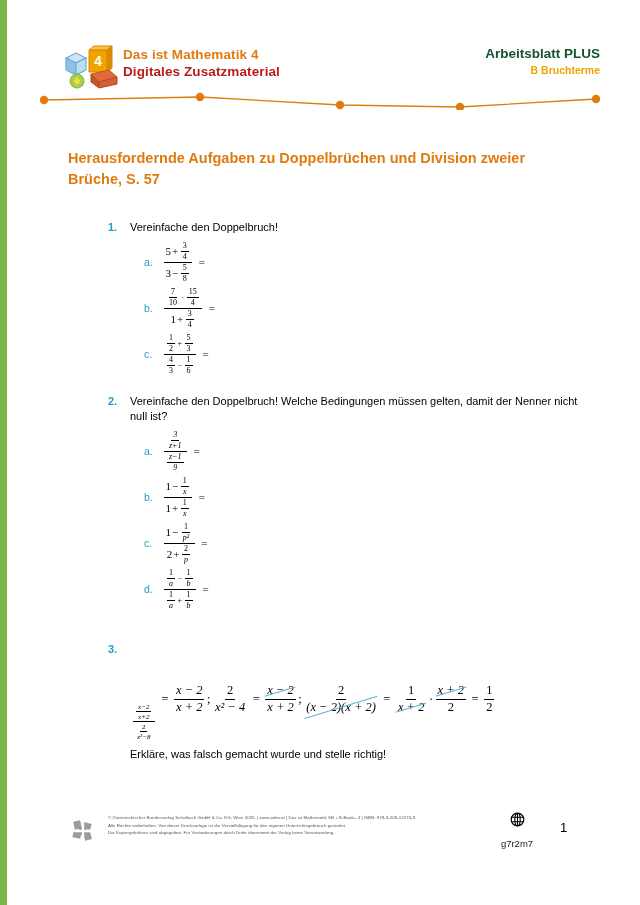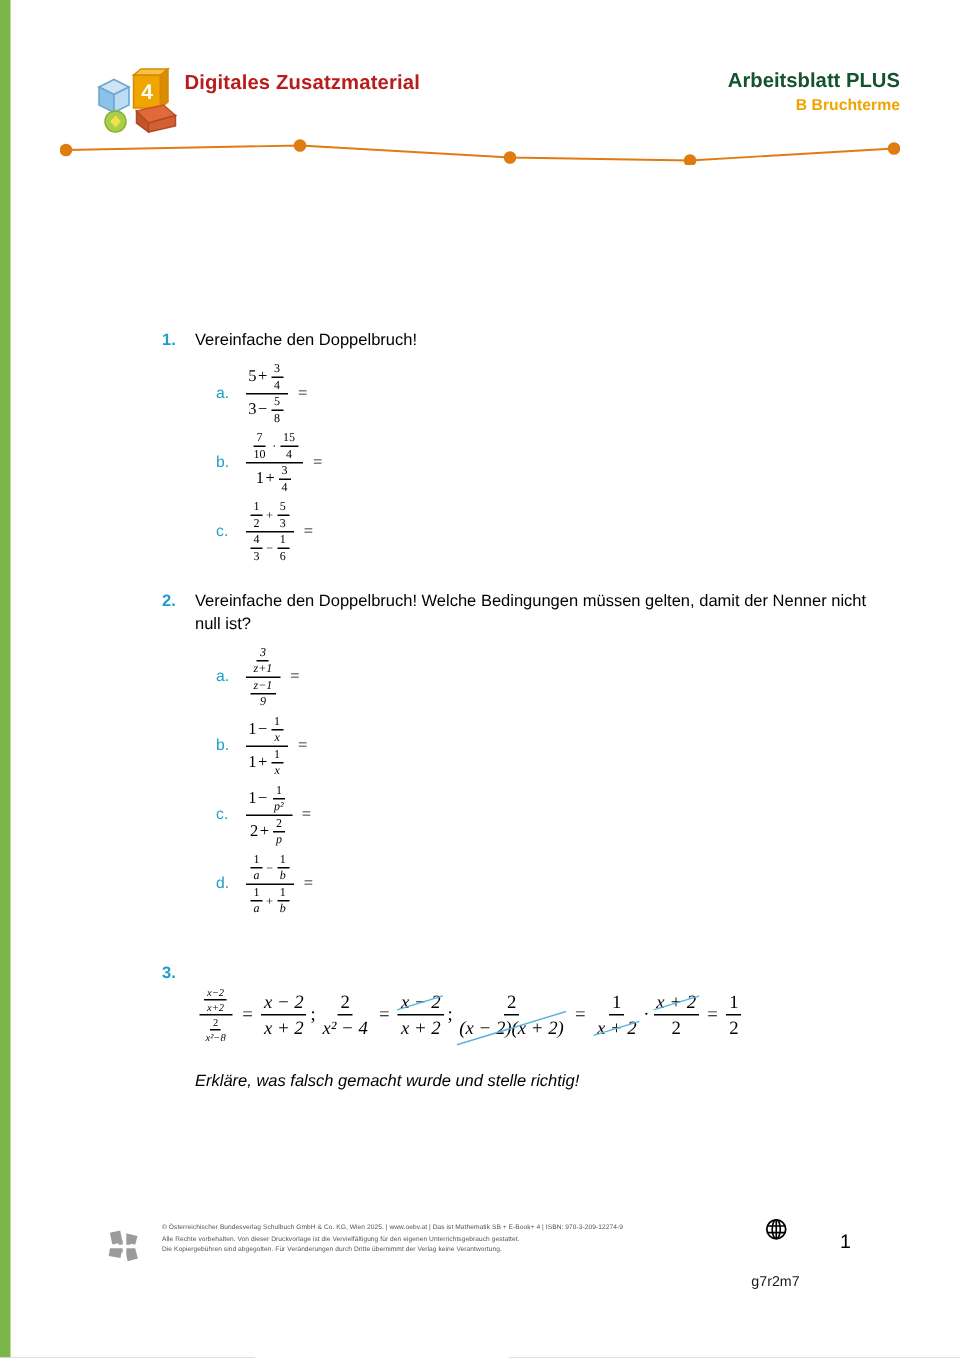--- a/index.html
+++ b/index.html
@@ -216,21 +216,21 @@
   .globe-box {
     position: absolute;
     left: 487px;
     top: 812px;
     width: 60px;
     text-align: center;
   }
   .globe-code {
     font-size: 9.5px;
     color: #1a1a1a;
-    margin-top: 17px;
+    margin-top: 7px;
   }
   .page-num {
     position: absolute;
     left: 560px;
     top: 820px;
     font-size: 13px;
     color: #000;
   }
 </style>
 </head>
@@ -255,38 +255,40 @@
           <path d="M28 30 L46 26 L54 33 L36 38 Z" fill="#e06a3a" stroke="#c4542a" stroke-width="1"></path>
           <path d="M28 30 L28 38 L36 44 L36 38 Z" fill="#c4542a" stroke="#b04a24" stroke-width="1"></path>
           <path d="M36 38 L54 33 L54 40 L36 44 Z" fill="#d35f32" stroke="#b04a24" stroke-width="1"></path>
           <circle cx="14" cy="37" r="7" fill="#a9cf4a" stroke="#88b033" stroke-width="1"></circle>
           <path d="M10.5 37 L14 33 L17.5 37 L14 41 Z" fill="#f0e24a"></path>
         </g>
       </svg>
     </div>
 
     <div class="brand-title">
+      <div>Das ist Mathematik 4</div>
       <div class="brand-line2">Digitales Zusatzmaterial</div>
     </div>
 
     <div class="sheet-type">Arbeitsblatt PLUS</div>
     <div class="sheet-sub">B Bruchterme</div>
   </div>
 
   <div class="header-rule">
     <svg width="560" height="22" viewBox="0 0 560 22">
       <polyline points="4,12 160,9 300,17 420,19 556,11" fill="none" stroke="#e07b10" stroke-width="1.3"></polyline>
       <circle cx="4" cy="12" r="4.2" fill="#e07b10"></circle>
       <circle cx="160" cy="9" r="4.2" fill="#e07b10"></circle>
       <circle cx="300" cy="17" r="4.2" fill="#e07b10"></circle>
       <circle cx="420" cy="19" r="4.2" fill="#e07b10"></circle>
       <circle cx="556" cy="11" r="4.2" fill="#e07b10"></circle>
     </svg>
   </div>
 
+  <div class="doc-title">Herausfordernde Aufgaben zu Doppelbrüchen und Division zweier Brüche, S. 57</div>
 
   <div class="exercise" style="top:220px;">
     <div class="ex-head">
       <div class="ex-num">1.</div>
       <div class="ex-text">Vereinfache den Doppelbruch!</div>
     </div>
 
     <div class="sub-item" style="margin-top:6px;">
       <div class="sub-label">a.</div>
       <div class="math">
@@ -481,21 +483,21 @@
     </div>
   </div>
 
   <div class="exercise" style="top:642px;">
     <div class="ex-head">
       <div class="ex-num">3.</div>
     </div>
 
     <div class="chain">
 
-      <span class="frac big" style="font-size:11px;">
+      <span class="frac big" style="font-size:11px;margin-top:45px;">
         <span class="num">
           <span class="frac s2">
               <span class="num ital">x−2</span>
               <span class="den ital">x+2</span>
             </span>
         </span>
         <span class="den">
           <span class="frac s2">
               <span class="num">2</span>
               <span class="den ital">x²−8</span>
@@ -539,21 +541,21 @@
         </span>
 
       <span class="op" style="padding:0 4px;">=</span>
 
       <span class="frac">
           <span class="num">1</span>
           <span class="den">2</span>
         </span>
     </div>
 
-    <div class="ex-text" style="margin-left:22px; margin-top:18px;font-style:italic;">Erkläre, was falsch gemacht wurde und stelle richtig!</div>
+    <div class="ex-text" style="margin-left:22px; margin-top:6px;">Erkläre, was falsch gemacht wurde und stelle richtig!</div>
   </div>
 
   <div class="footer">
     <div class="foot-icon">
       <svg width="26" height="26" viewBox="0 0 26 26">
         <g fill="#9b9b9b">
           <rect x="4" y="3" width="7" height="8" transform="rotate(-12 7.5 7)"></rect>
           <rect x="13" y="5" width="8" height="6" transform="rotate(14 17 8)"></rect>
           <rect x="3" y="13" width="8" height="7" transform="rotate(10 7 16.5)"></rect>
           <rect x="14" y="14" width="7" height="8" transform="rotate(-15 17.5 18)"></rect>

